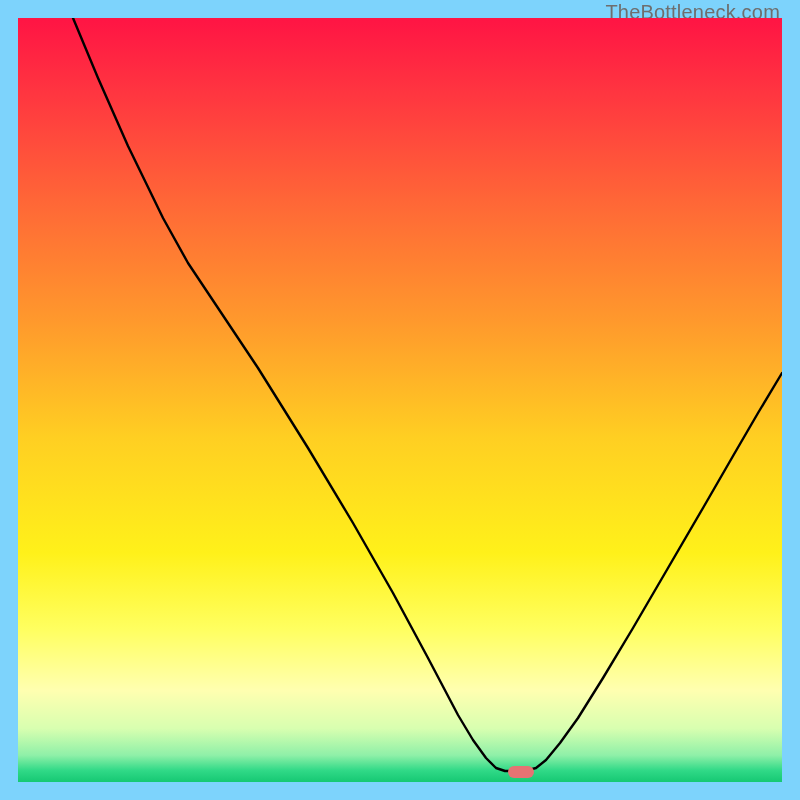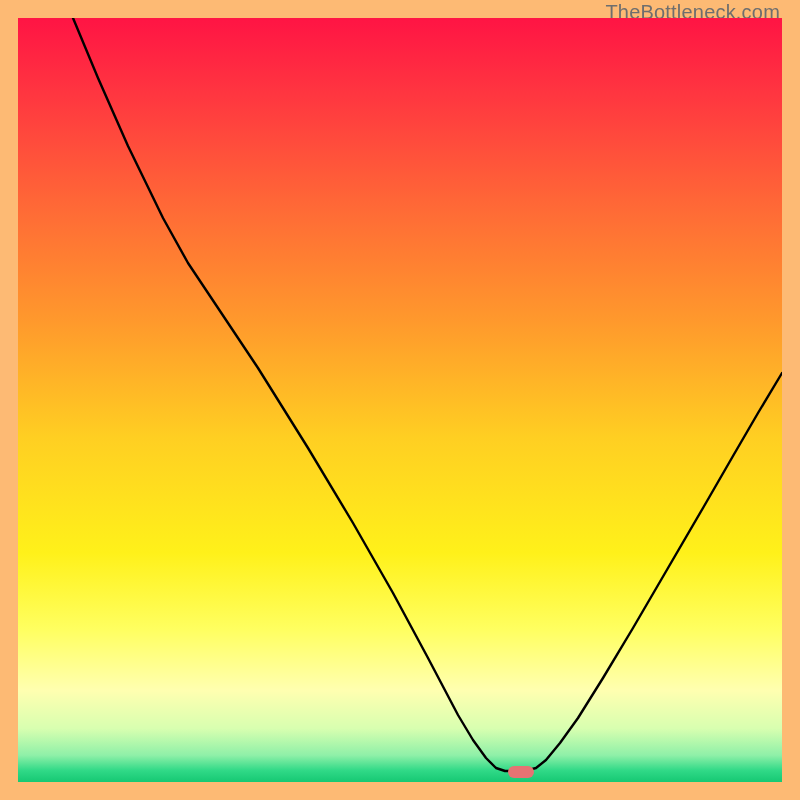--- a/index.html
+++ b/index.html
@@ -10,21 +10,21 @@
     background: #000;
     overflow: hidden;
     font-family: Arial, Helvetica, sans-serif;
   }
   .frame {
     position: absolute;
     left: 0;
     top: 0;
     width: 800px;
     height: 800px;
-    background: #fdba74;
+    background: #7dd3fc;
   }
   .plot {
     position: absolute;
     left: 18px;
     top: 18px;
     width: 764px;
     height: 764px;
     overflow: hidden;
   }
   .watermark {

